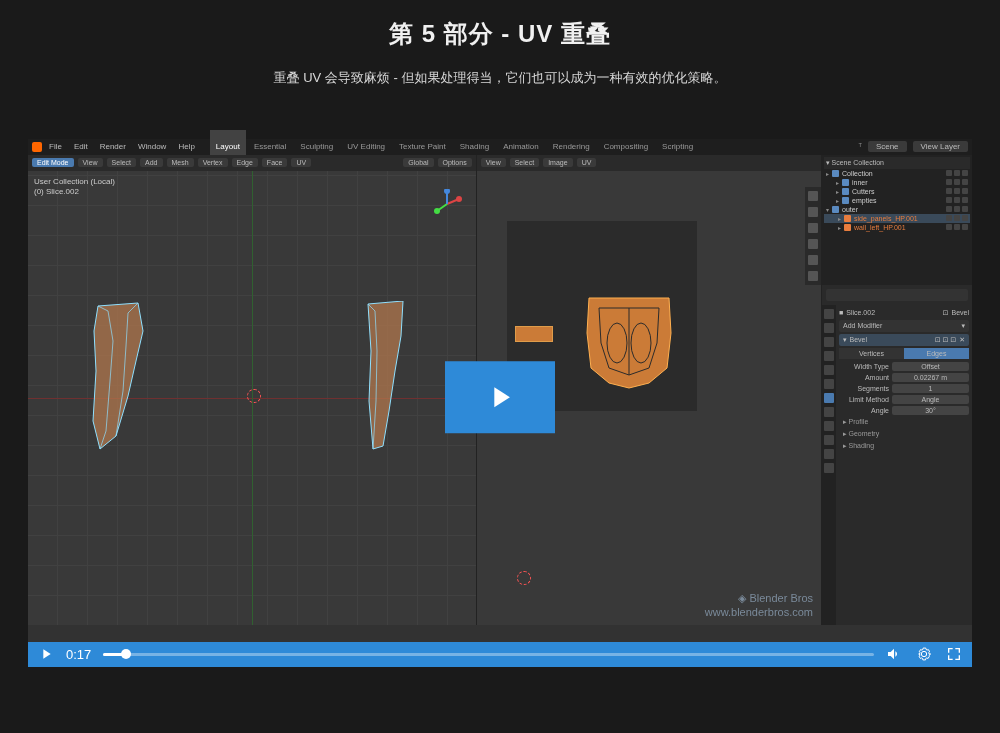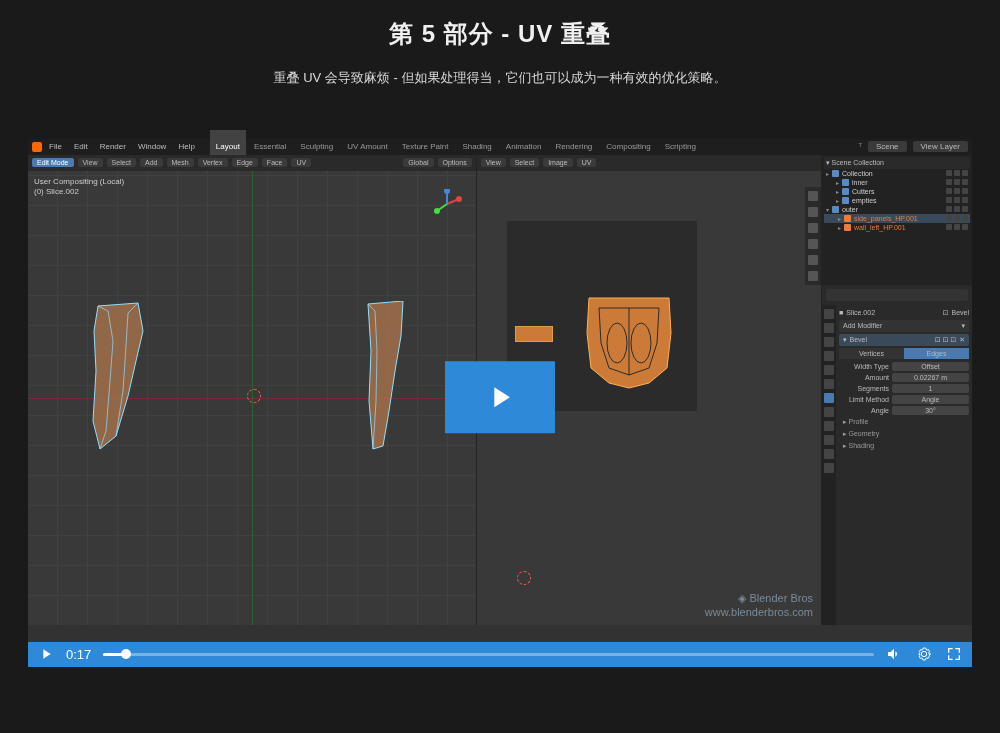--- a/index.html
+++ b/index.html
@@ -120,21 +120,21 @@
       <div class="app-icon"></div>
       <span class="menu-item">File</span>
       <span class="menu-item">Edit</span>
       <span class="menu-item">Render</span>
       <span class="menu-item">Window</span>
       <span class="menu-item">Help</span>
       <span style="width:6px"></span>
       <span class="workspace-tab active">Layout</span>
       <span class="workspace-tab">Essential</span>
       <span class="workspace-tab">Sculpting</span>
-      <span class="workspace-tab">UV Amount</span>
+      <span class="workspace-tab">UV Editing</span>
       <span class="workspace-tab">Texture Paint</span>
       <span class="workspace-tab">Shading</span>
       <span class="workspace-tab">Animation</span>
       <span class="workspace-tab">Rendering</span>
       <span class="workspace-tab">Compositing</span>
       <span class="workspace-tab">Scripting</span>
       <div class="menubar-right">
         <span style="color:#888">ᵀ</span>
         <span class="scene-pill">Scene</span>
         <span class="scene-pill">View Layer</span>
@@ -156,21 +156,21 @@
           <span class="hdr-btn">UV</span>
           <span class="hdr-spacer"></span>
           <span class="hdr-btn">Global</span>
           <span class="hdr-btn">Options</span>
         </div>
         <div class="viewport-body">
           <div class="grid-3d"></div>
           <div class="axis-x"></div>
           <div class="axis-y"></div>
           <div class="viewport-label">
-            <div>User Compositing (Local)</div>
+            <div>User Collection (Local)</div>
             <div>(0) Slice.002</div>
           </div>
           <div class="gizmo">
             <svg viewBox="0 0 30 30">
                 <line x1="15" y1="15" x2="27" y2="10" stroke="#d44" stroke-width="2"></line>
                 <line x1="15" y1="15" x2="5" y2="22" stroke="#4d4" stroke-width="2"></line>
                 <line x1="15" y1="15" x2="15" y2="2" stroke="#48d" stroke-width="2"></line>
                 <circle cx="27" cy="10" r="3" fill="#d44"></circle>
                 <circle cx="5" cy="22" r="3" fill="#4d4"></circle>
                 <circle cx="15" cy="2" r="3" fill="#48d"></circle>

